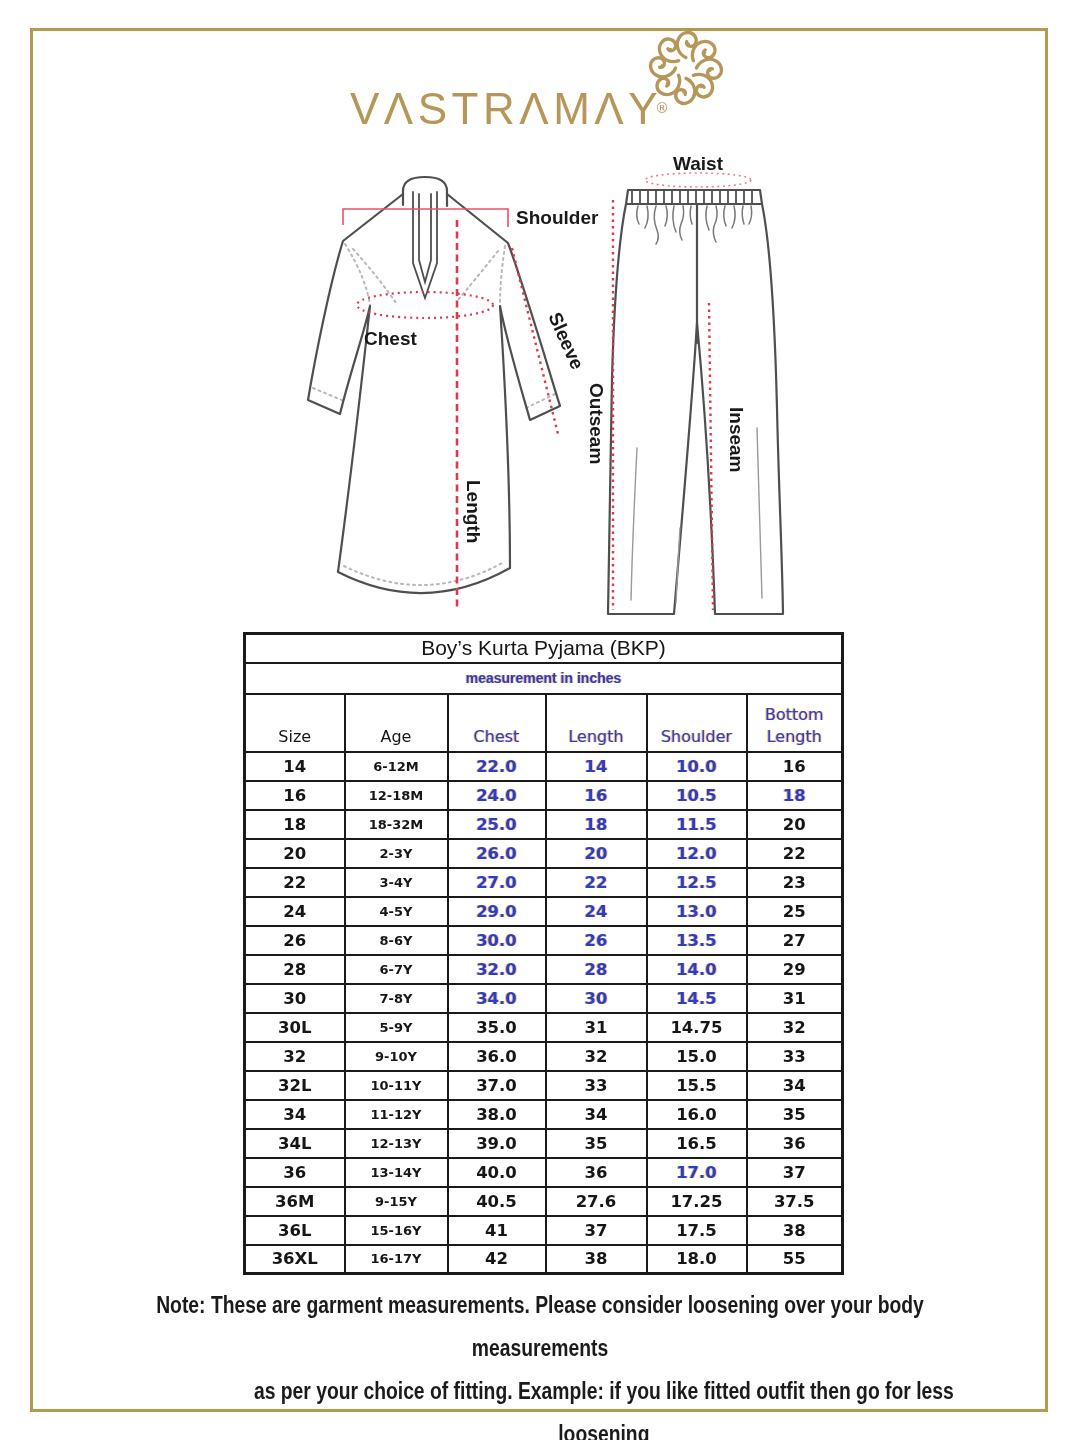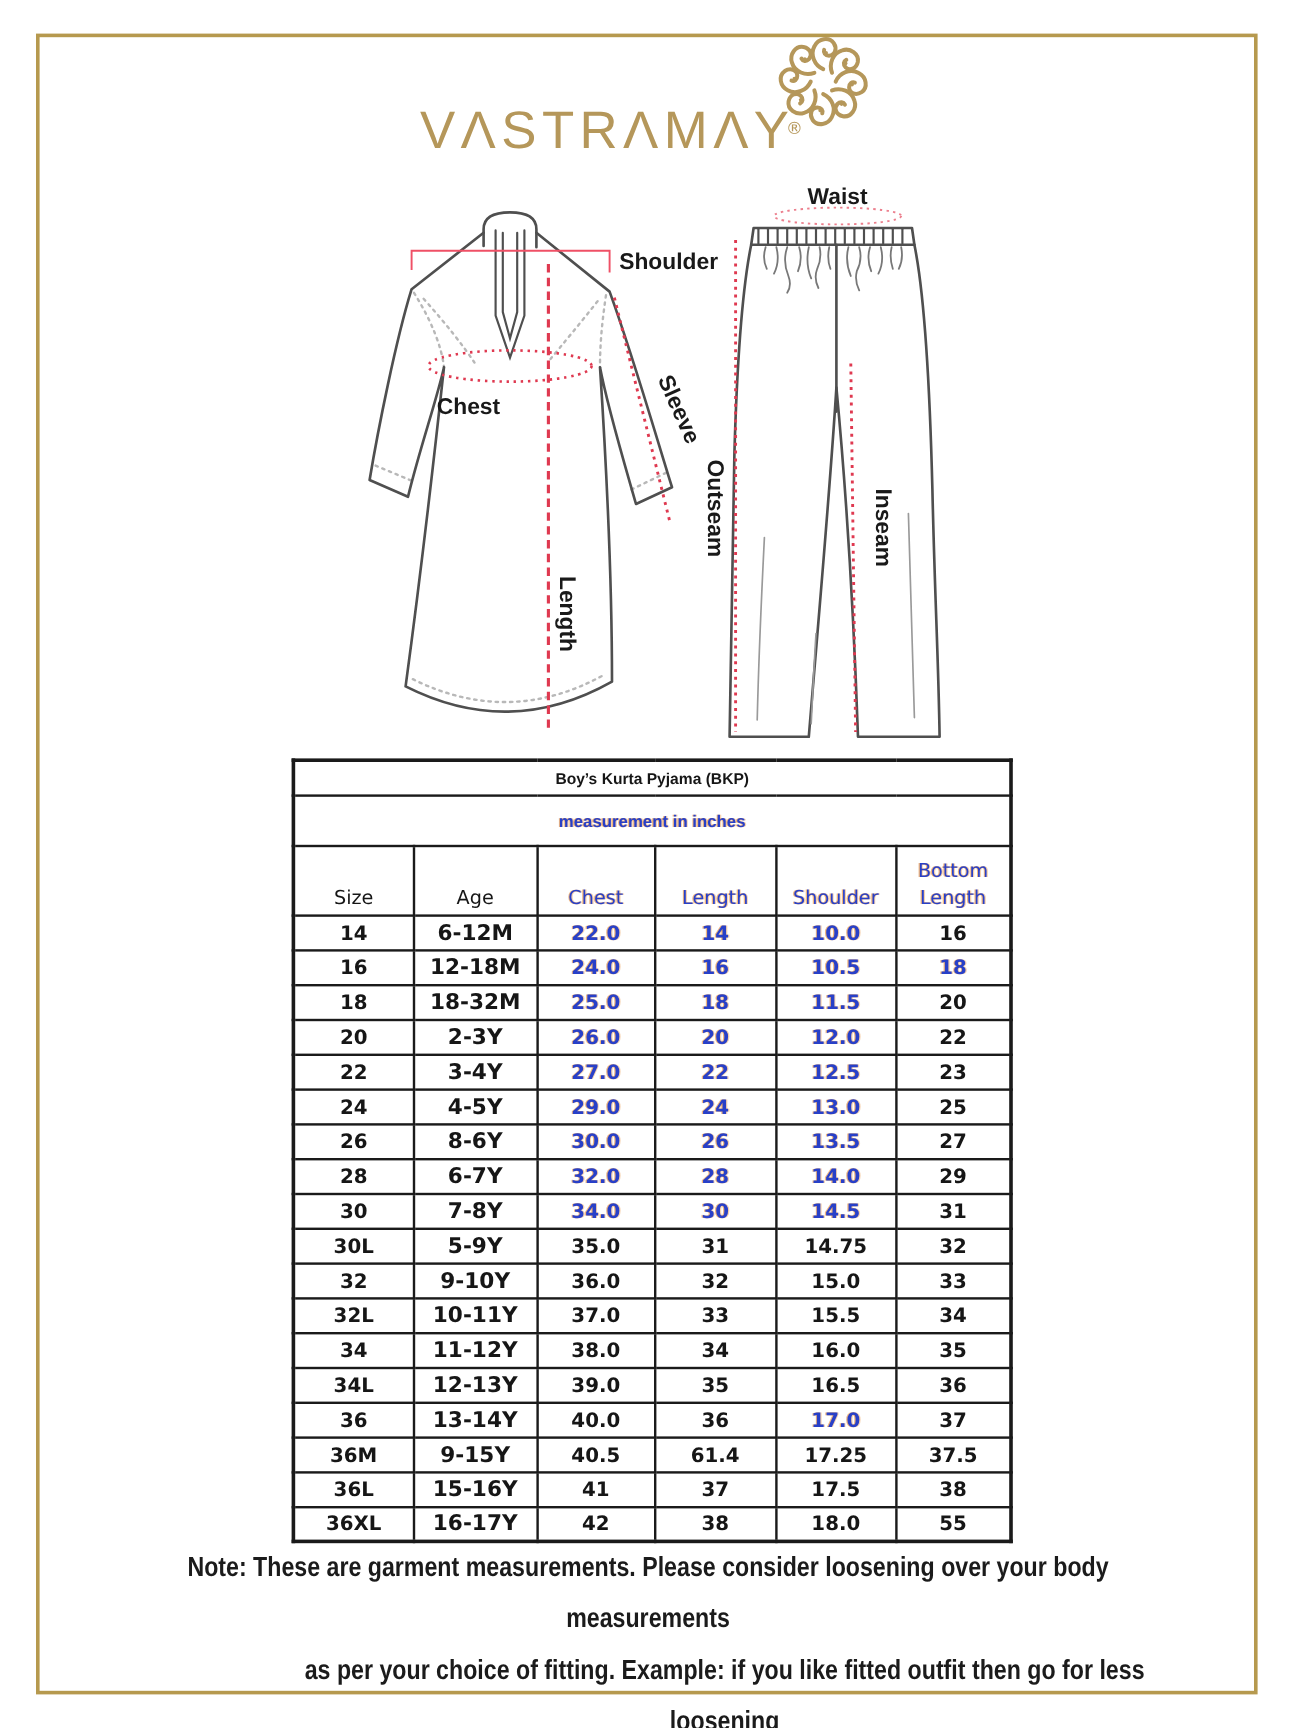--- a/index.html
+++ b/index.html
@@ -42,30 +42,30 @@
   .lbl{font-family:"Liberation Sans",sans-serif;font-weight:bold;font-size:19px;fill:#191919;}
   
   .size-table{
     position:absolute;left:243px;top:632px;width:598px;
     border-collapse:collapse;table-layout:fixed;
     border:3px solid #1a1a1a;
   }
   .size-table td,.size-table th{
     border:2px solid #1a1a1a;text-align:center;vertical-align:middle;padding:0;
   }
-  .t-title{height:29px;font-family:"Liberation Sans",sans-serif;font-weight:bold;font-size:13px;}
-  .t-sub{height:42px;font-family:"Liberation Sans",sans-serif;font-weight:bold;font-size:14px;}
+  .t-title{height:29px;font-family:"Liberation Sans",sans-serif;font-weight:normal;font-size:21px;}
+  .t-sub{height:31px;font-family:"Liberation Sans",sans-serif;font-weight:bold;font-size:14px;}
   .size-table th{
     height:58px;vertical-align:bottom;padding-bottom:3px;line-height:1.35;
     font-family:"DejaVu Sans",sans-serif;font-weight:normal;font-size:16px;
   }
   .size-table tbody td{
     height:29px;font-family:"DejaVu Sans",sans-serif;font-weight:bold;font-size:16.5px;
   }
-  .size-table tbody td.cell-age{font-size:18px;}
+  .size-table tbody td.cell-age{font-size:13px;}
   .emph{
     color:var(--emphasis);
     text-shadow:-1px 0 0 rgba(226,122,24,.55),1px 0 0 rgba(226,122,24,.35);
   }
   
   .note{
     position:absolute;left:0;top:1284px;width:1080px;text-align:center;
     font-family:"Liberation Sans",sans-serif;font-weight:bold;font-size:23px;
     transform:scaleX(.84);transform-origin:540px 0;color:#1b1b1b;
   }
@@ -322,21 +322,21 @@
         <td class="cell-age">13-14Y</td>
         <td class="cell-chest">40.0</td>
         <td class="cell-length">36</td>
         <td class="cell-shoulder emph">17.0</td>
         <td class="cell-bottom">37</td>
       </tr>
       <tr>
         <td class="cell-size">36M</td>
         <td class="cell-age">9-15Y</td>
         <td class="cell-chest">40.5</td>
-        <td class="cell-length">61.4</td>
+        <td class="cell-length">27.6</td>
         <td class="cell-shoulder">17.25</td>
         <td class="cell-bottom">37.5</td>
       </tr>
       <tr>
         <td class="cell-size">36L</td>
         <td class="cell-age">15-16Y</td>
         <td class="cell-chest">41</td>
         <td class="cell-length">37</td>
         <td class="cell-shoulder">17.5</td>
         <td class="cell-bottom">38</td>

